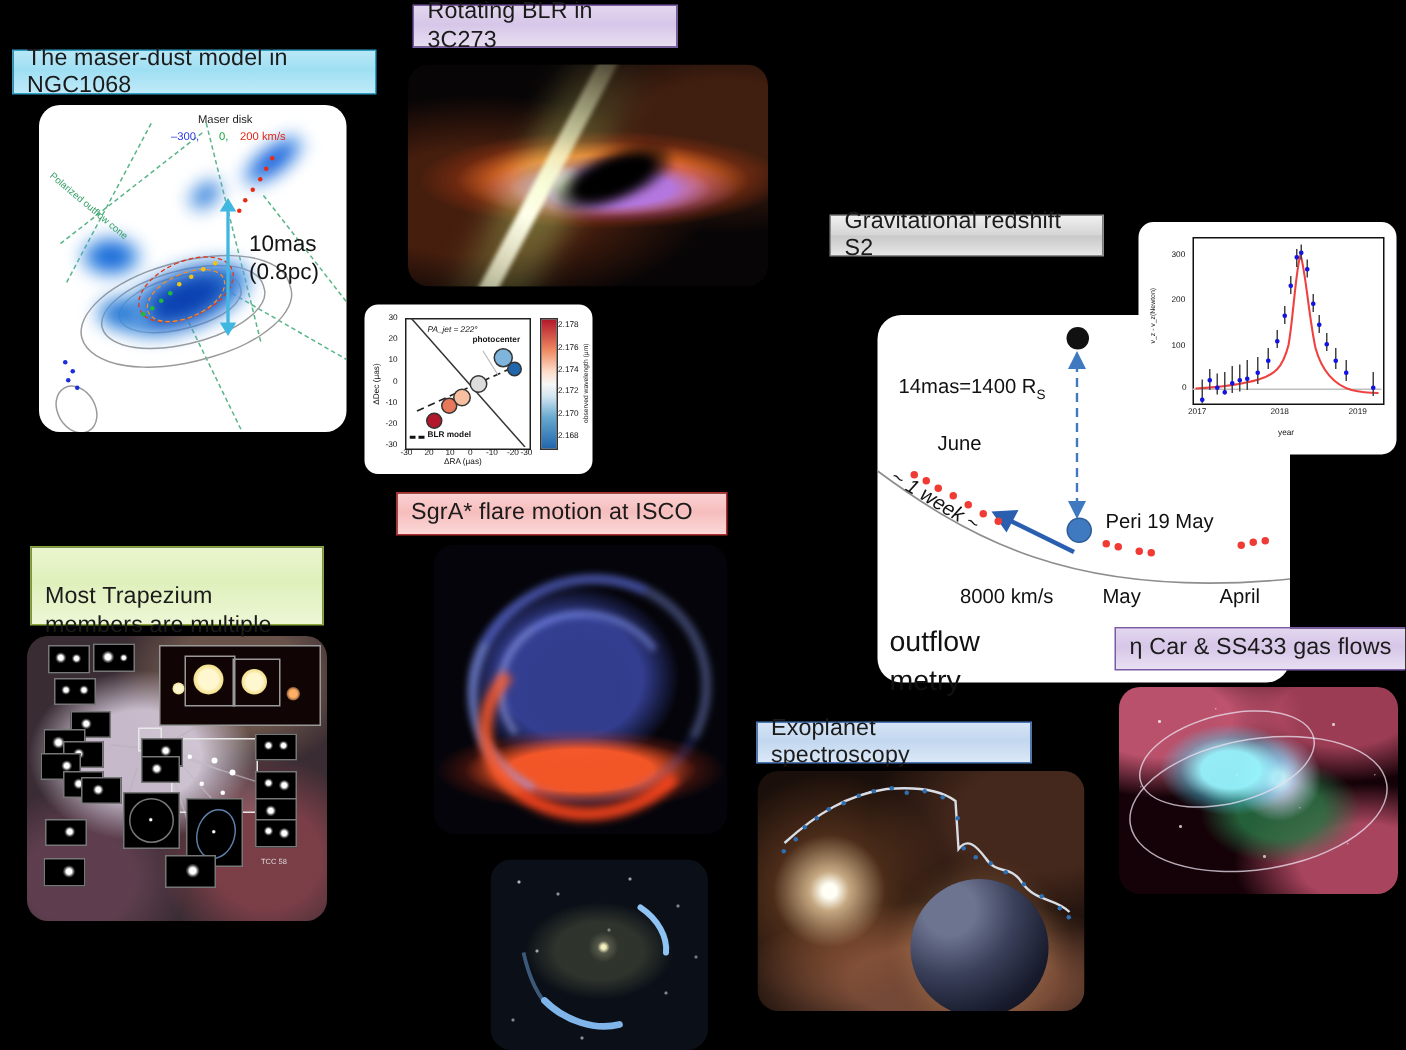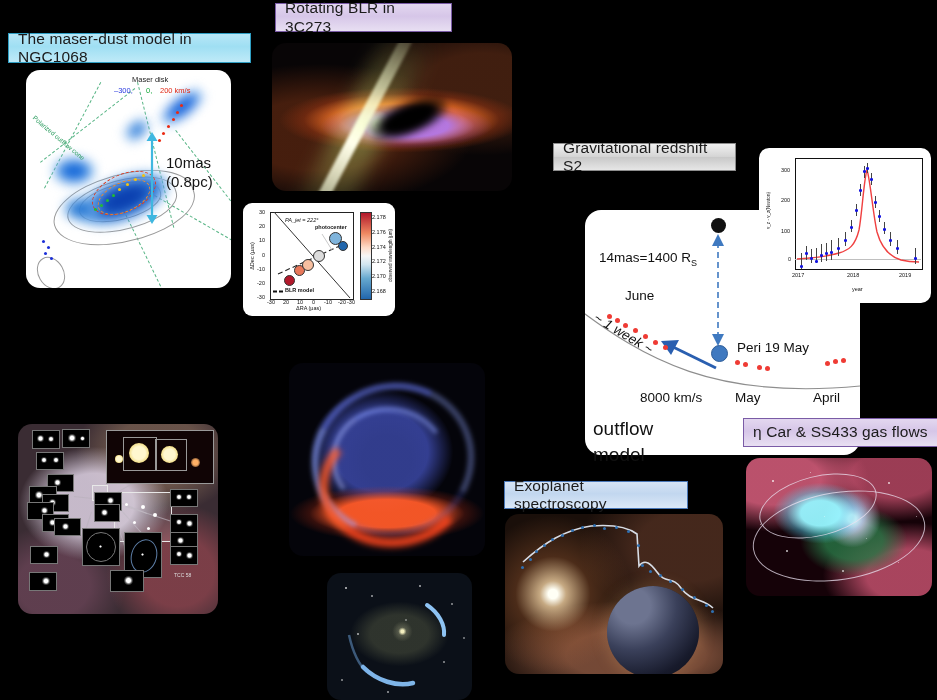--- a/index.html
+++ b/index.html
@@ -344,21 +344,21 @@
       <span>14mas=1400 R</span><sub style="font-size:9px;">S</sub>
     </div>
     <div class="txt" style="left:40px;top:78px;">June</div>
     <div class="txt" style="left:14px;top:100px;transform:rotate(31deg);transform-origin:0 0;font-style:italic;">~ 1 week ~</div>
     <div class="txt" style="left:152px;top:130px;">Peri 19 May</div>
     <div class="txt" style="left:55px;top:180px;">8000 km/s</div>
     <div class="txt" style="left:150px;top:180px;">May</div>
     <div class="txt" style="left:228px;top:180px;">April</div>
 
     <div class="txt" style="left:8px;top:208px;font-size:19px;">outflow</div>
-    <div class="txt" style="left:8px;top:234px;font-size:19px;">model</div>
+    <div class="txt" style="left:8px;top:234px;font-size:19px;">metry</div>
   </div>
 
   <div id="s2plot" style="position:absolute;left:759px;top:148px;width:172px;height:155px;">
     <div class="frame" style="left:36px;top:10px;width:126px;height:110px;"></div>
 
     <div style="position:absolute;left:36px;top:111px;width:126px;height:1px;background:#bfbfbf;"></div>
 
     <svg style="position:absolute;left:36px;top:10px;" width="126" height="110">
       <path d="M 2,101 C 20,100 34,98 44,95 C 54,92 60,88 64,72 C 67,56 69,20 72,12
                C 75,20 78,56 82,74 C 87,92 96,99 106,102 C 114,104 120,104 124,104" fill="none" stroke="#f04040" stroke-width="1.4"></path>
@@ -420,20 +420,23 @@
 
   <div class="chip chip-gray" style="left:553px;top:143px;width:183px;height:28px;">
     <span>Gravitational redshift S2</span>
   </div>
 
   <div class="panel rounded" id="sgra-art" style="left:289px;top:363px;width:196px;height:193px;">
     <div class="ring" style="left:22px;top:20px;width:150px;height:140px;border-width:7px;border-color:rgba(110,130,255,.55) rgba(150,170,255,.35) rgba(90,110,230,.2) rgba(140,160,255,.6);transform:rotate(-18deg);"></div>
     <div class="ring" style="left:42px;top:44px;width:108px;height:98px;border-width:5px;border-color:rgba(140,160,255,.5) rgba(0,0,0,0) rgba(0,0,0,0) rgba(170,185,255,.45);transform:rotate(10deg);"></div>
     <div class="ring" style="left:30px;top:58px;width:132px;height:108px;border-width:9px;border-color:rgba(0,0,0,0) rgba(0,0,0,0) rgba(255,70,30,.9) rgba(255,90,40,.85);transform:rotate(-6deg);filter:blur(3px);"></div>
   </div>
+  <div class="chip chip-pink" style="left:264px;top:328px;width:221px;height:29px;">
+    <span>SgrA* flare motion at ISCO</span>
+  </div>
 
   <div class="panel rounded" id="trap" style="left:18px;top:424px;width:200px;height:190px;">
 
     <div class="line" style="left:92px;top:72px;width:48px;transform:rotate(-30deg);"></div>
     <div class="line" style="left:92px;top:74px;width:40px;transform:rotate(22deg);"></div>
     <div class="line" style="left:56px;top:72px;width:42px;transform:rotate(6deg);"></div>
     <div class="line" style="left:100px;top:82px;width:40px;transform:rotate(48deg);"></div>
     <div class="line" style="left:108px;top:82px;width:54px;transform:rotate(18deg);"></div>
     <div class="line" style="left:96px;top:88px;width:36px;transform:rotate(72deg);"></div>
     <div class="line" style="left:74px;top:88px;width:30px;transform:rotate(108deg);"></div>
@@ -518,20 +521,24 @@
       <div style="position:absolute;left:6px;top:6px;width:24px;height:32px;border:1px solid #5e7fa8;border-radius:50%;transform:rotate(16deg);"></div>
       <span class="star" style="left:16px;top:20px;width:3px;height:3px;"></span>
     </div>
     <div class="cut" style="left:92px;top:146px;width:32px;height:20px;">
         <span class="star" style="left:13px;top:5px;width:9px;height:9px;"></span>
       </div>
     <div class="cut" style="left:11px;top:148px;width:26px;height:17px;">
         <span class="star" style="left:12px;top:4px;width:8px;height:8px;"></span>
       </div>
     <div style="position:absolute;left:156px;top:148px;font-size:5px;color:#ddd;">TCC 58</div>
+  </div>
+  <div class="chip chip-green two-line" style="left:20px;top:364px;width:196px;height:53px;padding-top:6px;">
+    <span style="white-space:pre-line;">Most Trapezium
+members are multiple</span>
   </div>
 
   <div class="panel rounded" id="microlens" style="left:327px;top:573px;width:145px;height:127px;">
     <svg style="position:absolute;left:0;top:0;" width="145" height="127">
       <path d="M 100,32 C 112,40 118,52 117,62" stroke="rgba(150,205,255,.95)" stroke-width="4" fill="none" stroke-linecap="round" filter="blur(0.4px)"></path>
       <path d="M 36,94 C 50,108 70,114 86,110" stroke="rgba(140,200,255,.9)" stroke-width="4.5" fill="none" stroke-linecap="round"></path>
       <path d="M 22,62 C 26,80 32,92 40,99" stroke="rgba(120,180,240,.45)" stroke-width="2.5" fill="none"></path>
     </svg>
     <div class="stars">
       <span style="left:18px;top:14px;width:1.5px;height:1.5px;opacity:.7"></span>

